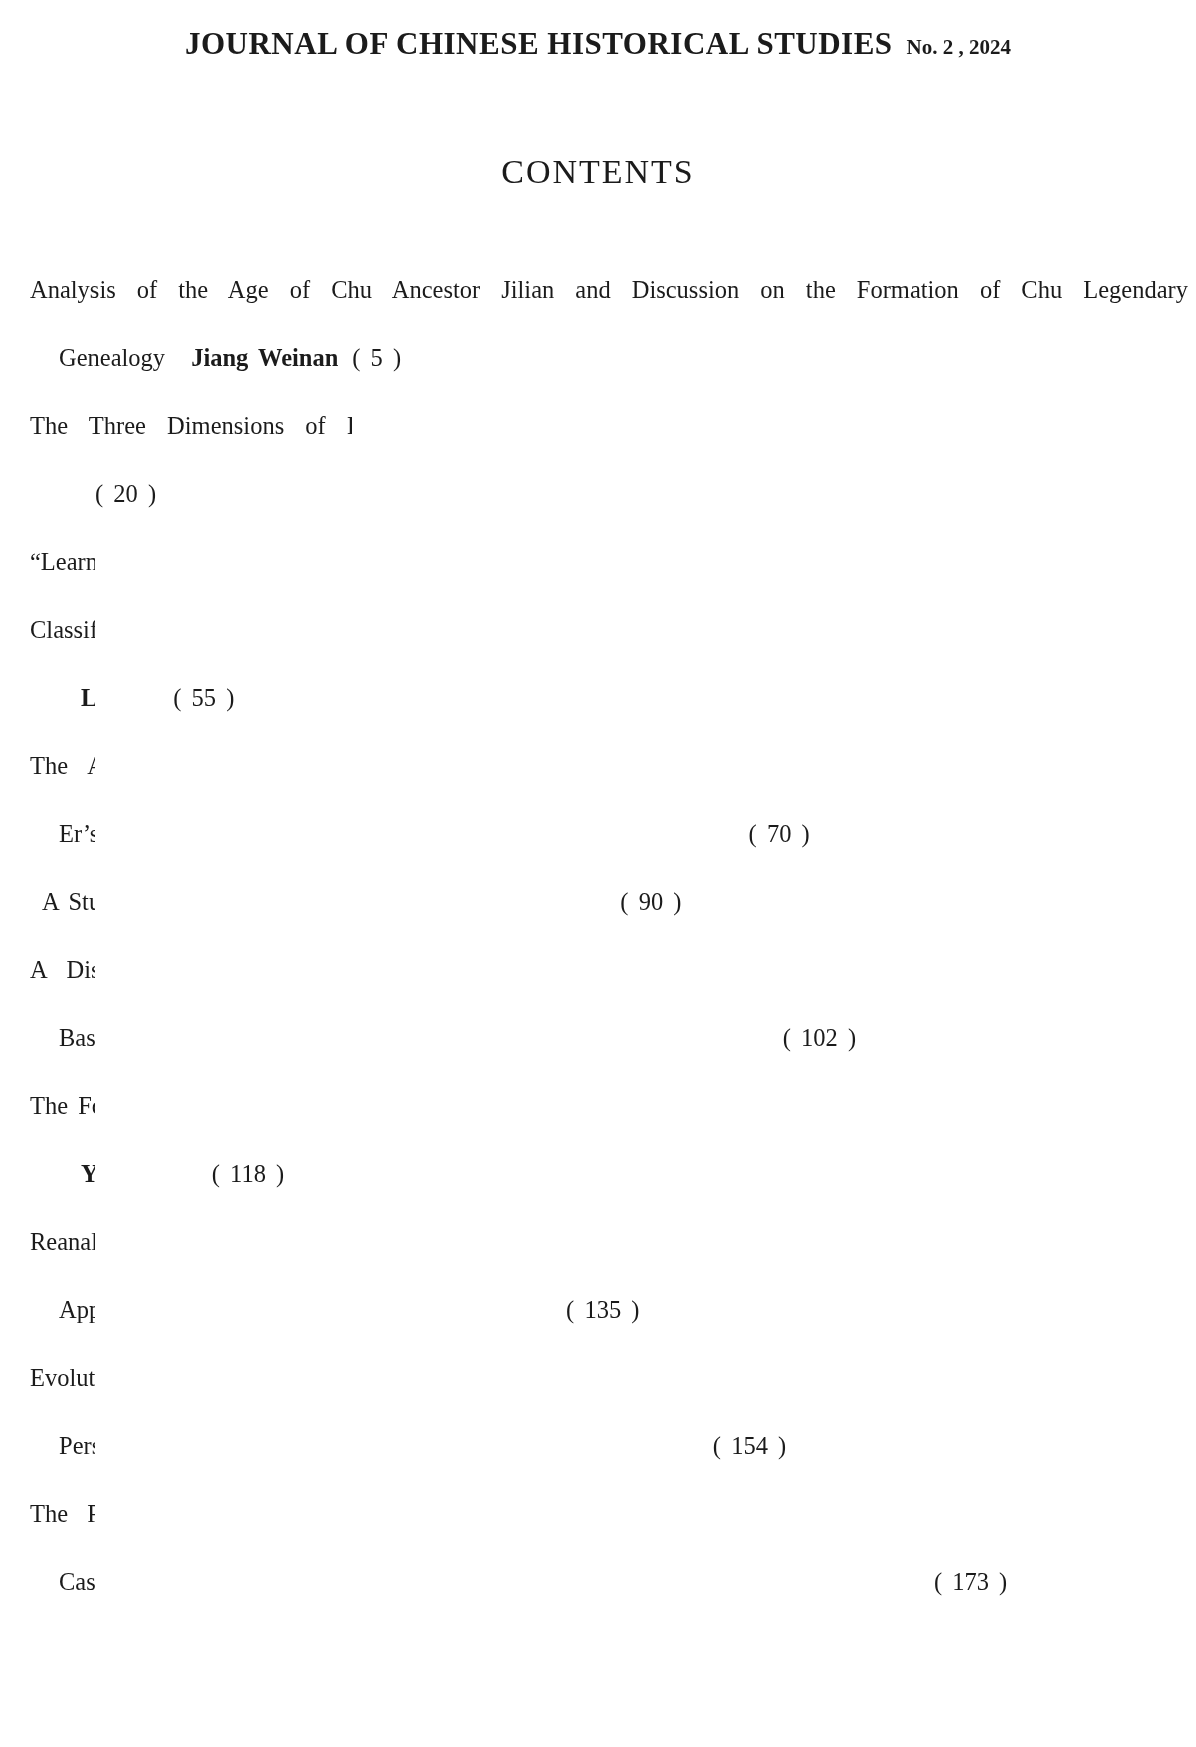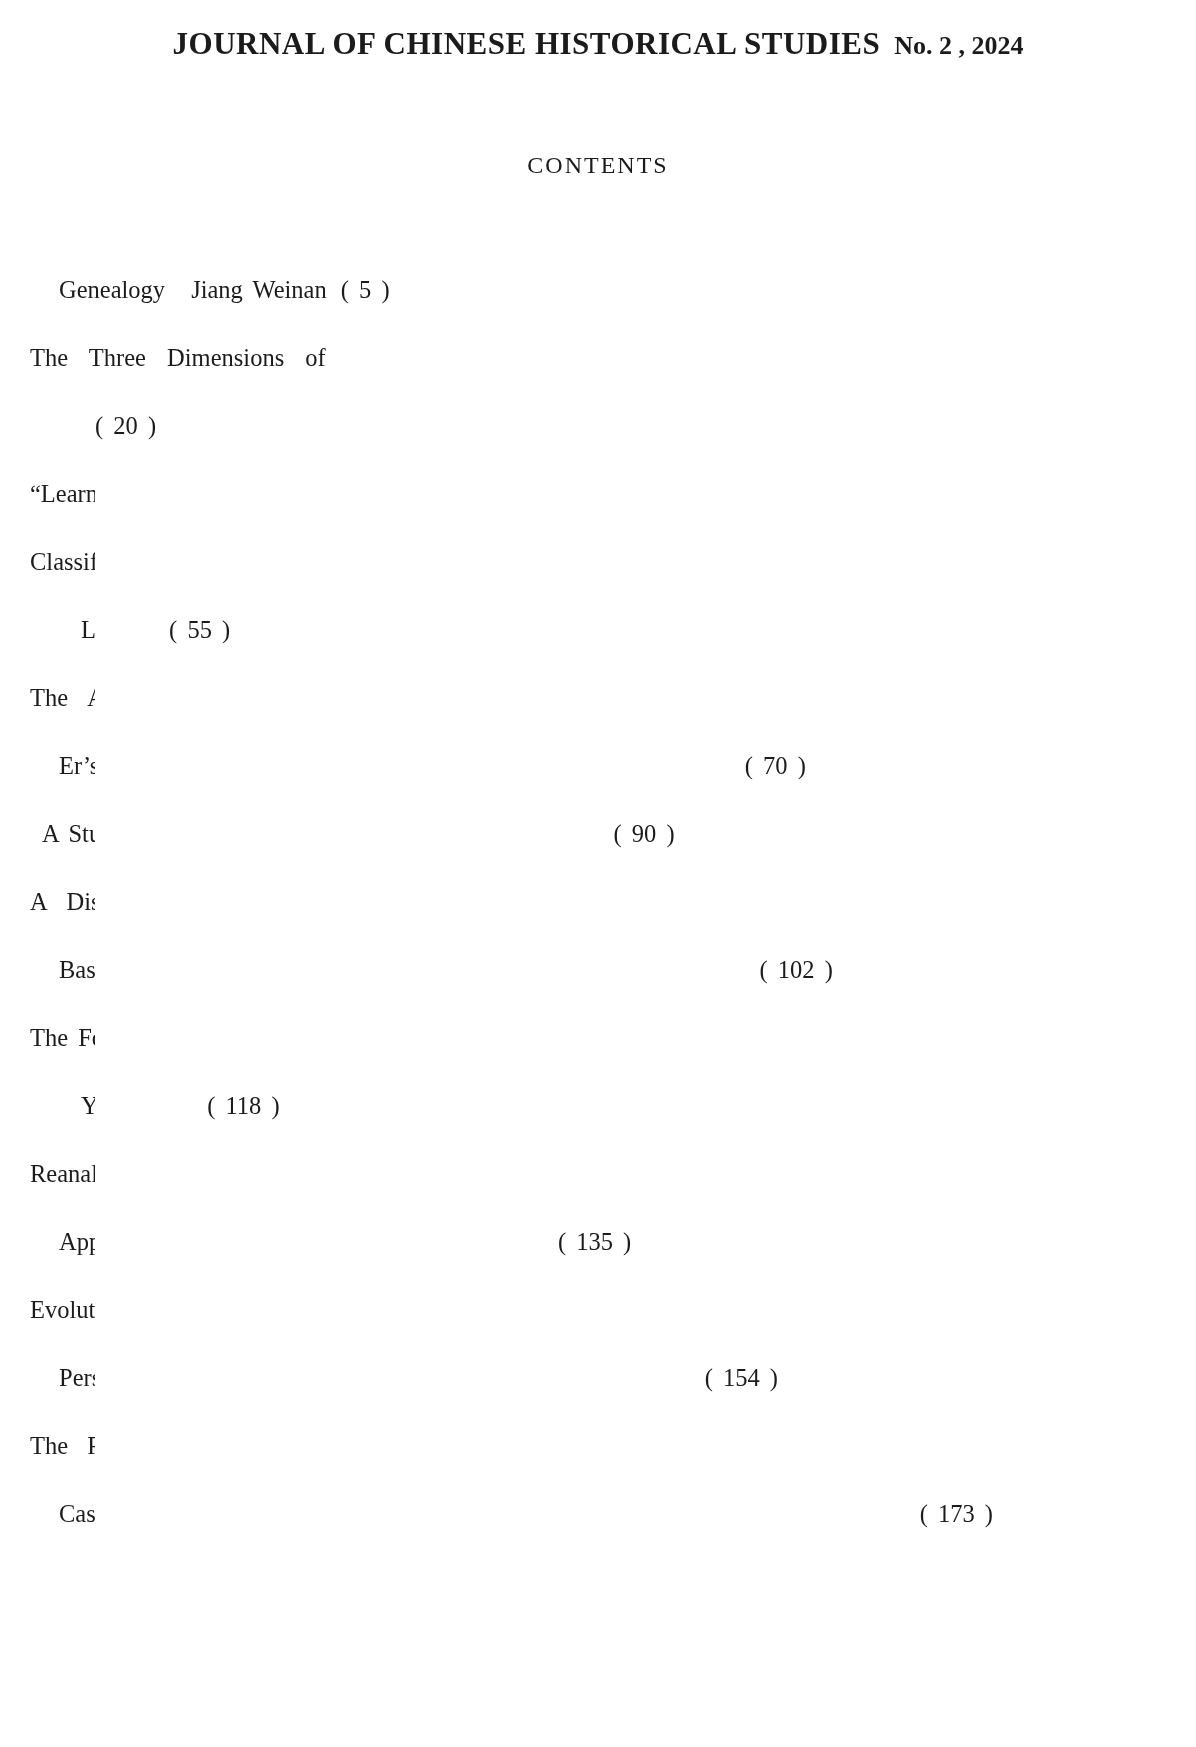--- a/index.html
+++ b/index.html
@@ -29,27 +29,27 @@
   .header {
     position: absolute;
     top: 24px; left: 0; right: 0;
     z-index: 1;
     text-align: center;
     font-weight: bold;
     line-height: 1.3;
     white-space: nowrap;
   }
   .header .journal { font-size: 31px; letter-spacing: 0.5px; margin-top: 48px; }
-  .header .issue   { font-size: 26px; margin-left: 10px; }
+  .header .issue   { font-size: 21px; margin-left: 10px; }
   .contents-heading {
     position: absolute;
     top: 150px; left: 0; right: 0;
     z-index: 1;
     text-align: center;
-    font-size: 24px;
+    font-size: 34px;
     letter-spacing: 2px;
     line-height: 1.3;
     font-weight: 400;
   }
   .toc {
     position: absolute;
     top: 256px;
     left: 30px;
     width: 1158px;
     z-index: 1;
@@ -71,38 +71,39 @@
   .toc-line.indent-sm { padding-left: 17px; }
   .toc-line.indent-md { padding-left: 27px; }
   .toc-line .t { flex: 0 0 auto; }
   .toc-line .leader {
     flex: 1 1 auto;
     align-self: stretch;
     margin: 0 10px 0 16px;
     background: radial-gradient(circle, #1b1b1b 1.35px, rgba(0,0,0,0) 1.5px) 0 50% / 7.5px 7px repeat-x;
   }
   .toc-line .leader.no-pre { margin-left: 2px; }
-  .toc-line .author { flex: 0 0 auto; }
+  .toc-line .author { flex: 0 0 auto; font-weight: bold; }
   .toc-line .page { flex: 0 0 auto; margin-left: 14px; }
 </style>
 </head>
 <body>
 
 <div class="page" style="color: rgb(27, 27, 27);">
   <div class="watermark" style="color: rgb(210, 210, 210);">社会科学文献出版社</div>
 
   <div class="header">
     <span class="journal">JOURNAL OF CHINESE HISTORICAL STUDIES</span>
     <span class="issue">No. 2 , 2024</span>
   </div>
 
   <div class="contents-heading">CONTENTS</div>
 
   <div class="toc" id="toc">
       <div class="toc-entry">
+        <div class="toc-line fill"><span class="t">Analysis of the Age of Chu Ancestor Jilian and Discussion on the Formation of Chu Legendary</span></div>
         <div class="toc-line has-leader indent-sm">
           <span class="t">Genealogy</span>
           <span class="leader"></span>
           <span class="author">Jiang Weinan</span>
           <span class="page">( 5 )</span>
         </div>
       </div>
       <div class="toc-entry">
         <div class="toc-line fill"><span class="t">The Three Dimensions of Han People’s View on Qin Dynasty: Inheritance, Critique and Rejection</span></div>
         <div class="toc-line has-leader indent-md">

